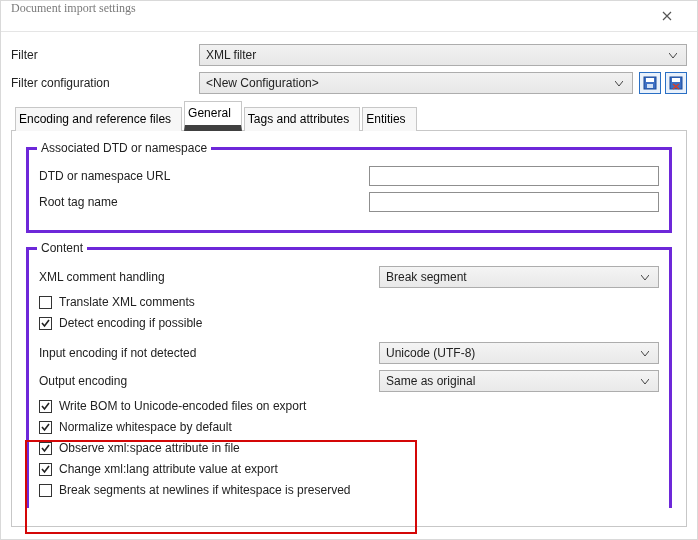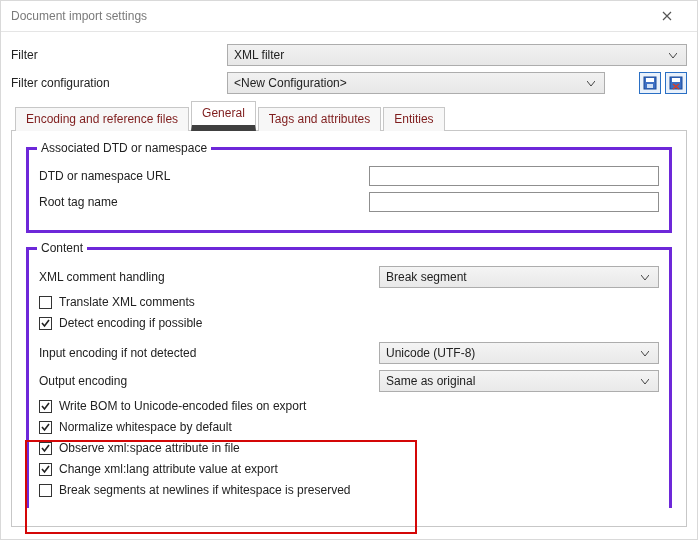--- a/index.html
+++ b/index.html
@@ -17,37 +17,37 @@
     width: 698px;
     height: 540px;
     border: 1px solid #d9d9d9;
     box-sizing: border-box;
     background: #fff;
     position: relative;
   }
   .titlebar {
     height: 30px;
     display: flex;
-    align-items: center;
+    align-items: flex-start;
     padding: 0 10px;
     border-bottom: 1px solid #e5e5e5;
     color: #7a7a7a;
+    font-family: Liberation Serif, serif;
   }
   .titlebar .title { flex: 1; font-size: 12px; }
   .titlebar .close {
     width: 40px; height: 30px;
     display: flex; align-items: center; justify-content: center;
     color: #666; font-size: 14px; font-family: Arial, sans-serif;
   }
   .body { padding: 6px 10px 0 10px; }
   .row {
     display: flex;
     align-items: center;
     margin: 6px 0;
-    gap: 28px;
   }
   .row > .lbl { width: 188px; font-size: 12px; color: #222; }
   .select {
     flex: 1;
     height: 22px;
     border: 1px solid #adadad;
     background: linear-gradient(#f1f1f1, #e7e7e7);
     display: flex;
     align-items: center;
     padding: 0 6px;
@@ -77,23 +77,23 @@
     align-items: flex-end;
     border-bottom: 1px solid #c7c7c7;
     margin-top: 4px;
     padding-left: 4px;
     gap: 2px;
   }
   .tab {
     border: 1px solid #c7c7c7;
     border-bottom: none;
     background: #f7f7f7;
-    padding: 4px 10px 5px 10px;
-    font-size: 12px;
-    color: #7f1d1d;
+    padding: 4px 10px 5px 3px;
+    font-size: 12px;
+    color: #000000;
     position: relative;
     top: 1px;
   }
   .tab.active {
     background: #fff;
     border-bottom: 6px solid #404040;
     top: 1px;
   }
   .tabpanel {
     border: 1px solid #c7c7c7;

